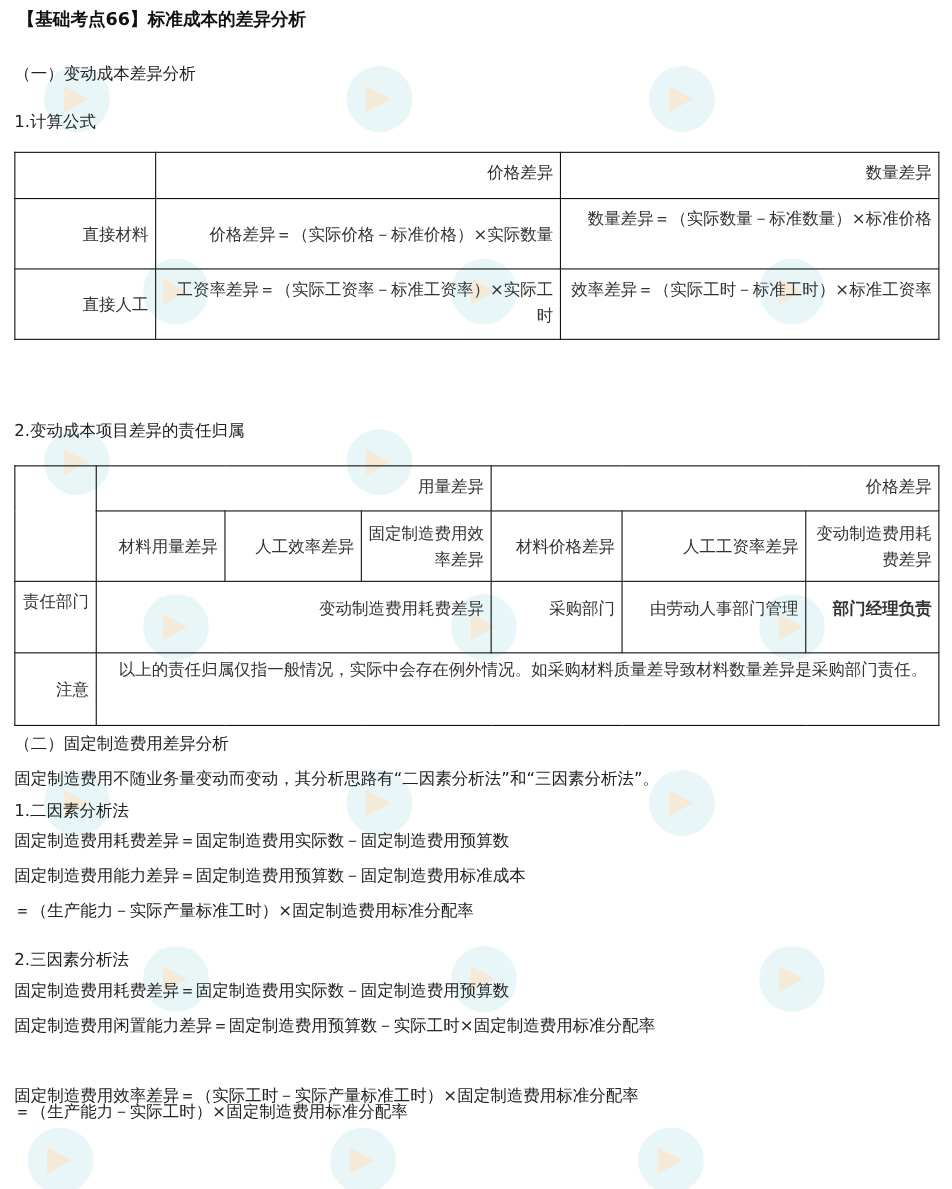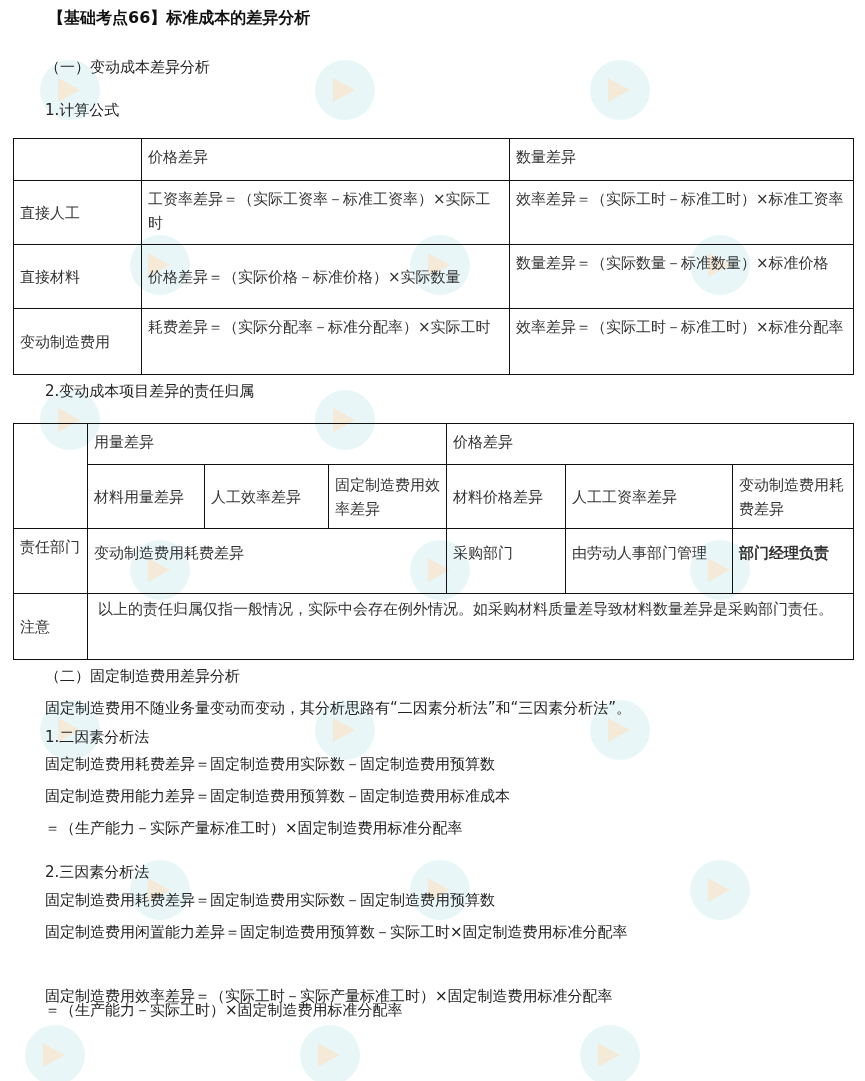--- a/index.html
+++ b/index.html
@@ -9,25 +9,25 @@
     color: #222222; font-size: 15px;
   }
   .wm {
     position: absolute; width: 60px; height: 60px; border-radius: 50%;
     background: #e6f6f8; opacity: 0.9; z-index: 0;
   }
   .wm::after {
     content: ""; position: absolute; left: 18px; top: 18px;
     border-left: 22px solid #f4e7d4; border-top: 12px solid transparent; border-bottom: 12px solid transparent;
   }
-  .line { position: absolute; left: 13px; white-space: nowrap; z-index: 1; line-height: 20px; margin-left: 32px; }
+  .line { position: absolute; left: 13px; white-space: nowrap; z-index: 1; line-height: 20px; }
   .title { font-weight: bold; font-size: 16px; color: #111; top: 8px; left: 16px; }
   table { position: absolute; border-collapse: collapse; z-index: 1; table-layout: fixed; }
   td {
-    border: 1.5px solid #111; text-align: left; vertical-align: top;
+    border: 1.5px solid #111; text-align: right; vertical-align: top;
     padding: 6px 6px 0 6px; line-height: 24px; font-size: 15px; color: #333;
   }
   td.mid { vertical-align: middle; padding-top: 0; }
 </style>
 </head>
 <body>
 
 <div class="wm" style="left:40px;top:60px;"></div>
 <div class="wm" style="left:315px;top:60px;"></div>
 <div class="wm" style="left:590px;top:60px;"></div>
@@ -59,33 +59,28 @@
       <col style="width:368px">
       <col style="width:344px">
     </colgroup>
   <tbody>
       <tr style="height:42px;">
     <td></td>
     <td>价格差异</td>
     <td>数量差异</td>
   </tr>
   <tr style="height:64px;">
-    <td class="mid">直接人工</td>
-    <td>工资率差异＝（实际工资率－标准工资率）×实际工时</td>
-    <td>效率差异＝（实际工时－标准工时）×标准工资率</td>
-  </tr>
-  <tr style="height:64px;">
     <td class="mid">直接材料</td>
     <td class="mid">价格差异＝（实际价格－标准价格）×实际数量</td>
     <td>数量差异＝（实际数量－标准数量）×标准价格</td>
   </tr>
-  <tr style="height:66px;">
-    <td class="mid">变动制造费用</td>
-    <td>耗费差异＝（实际分配率－标准分配率）×实际工时</td>
-    <td>效率差异＝（实际工时－标准工时）×标准分配率</td>
+  <tr style="height:64px;">
+    <td class="mid">直接人工</td>
+    <td>工资率差异＝（实际工资率－标准工资率）×实际工时</td>
+    <td>效率差异＝（实际工时－标准工时）×标准工资率</td>
   </tr>
 </tbody>
   </table>
 
 <div class="line" style="top:381px;">2.变动成本项目差异的责任归属</div>
 
 <table style="left:13px;top:423px;width:840px;">
   <colgroup>
     <col style="width:74px">
       <col style="width:117px">

